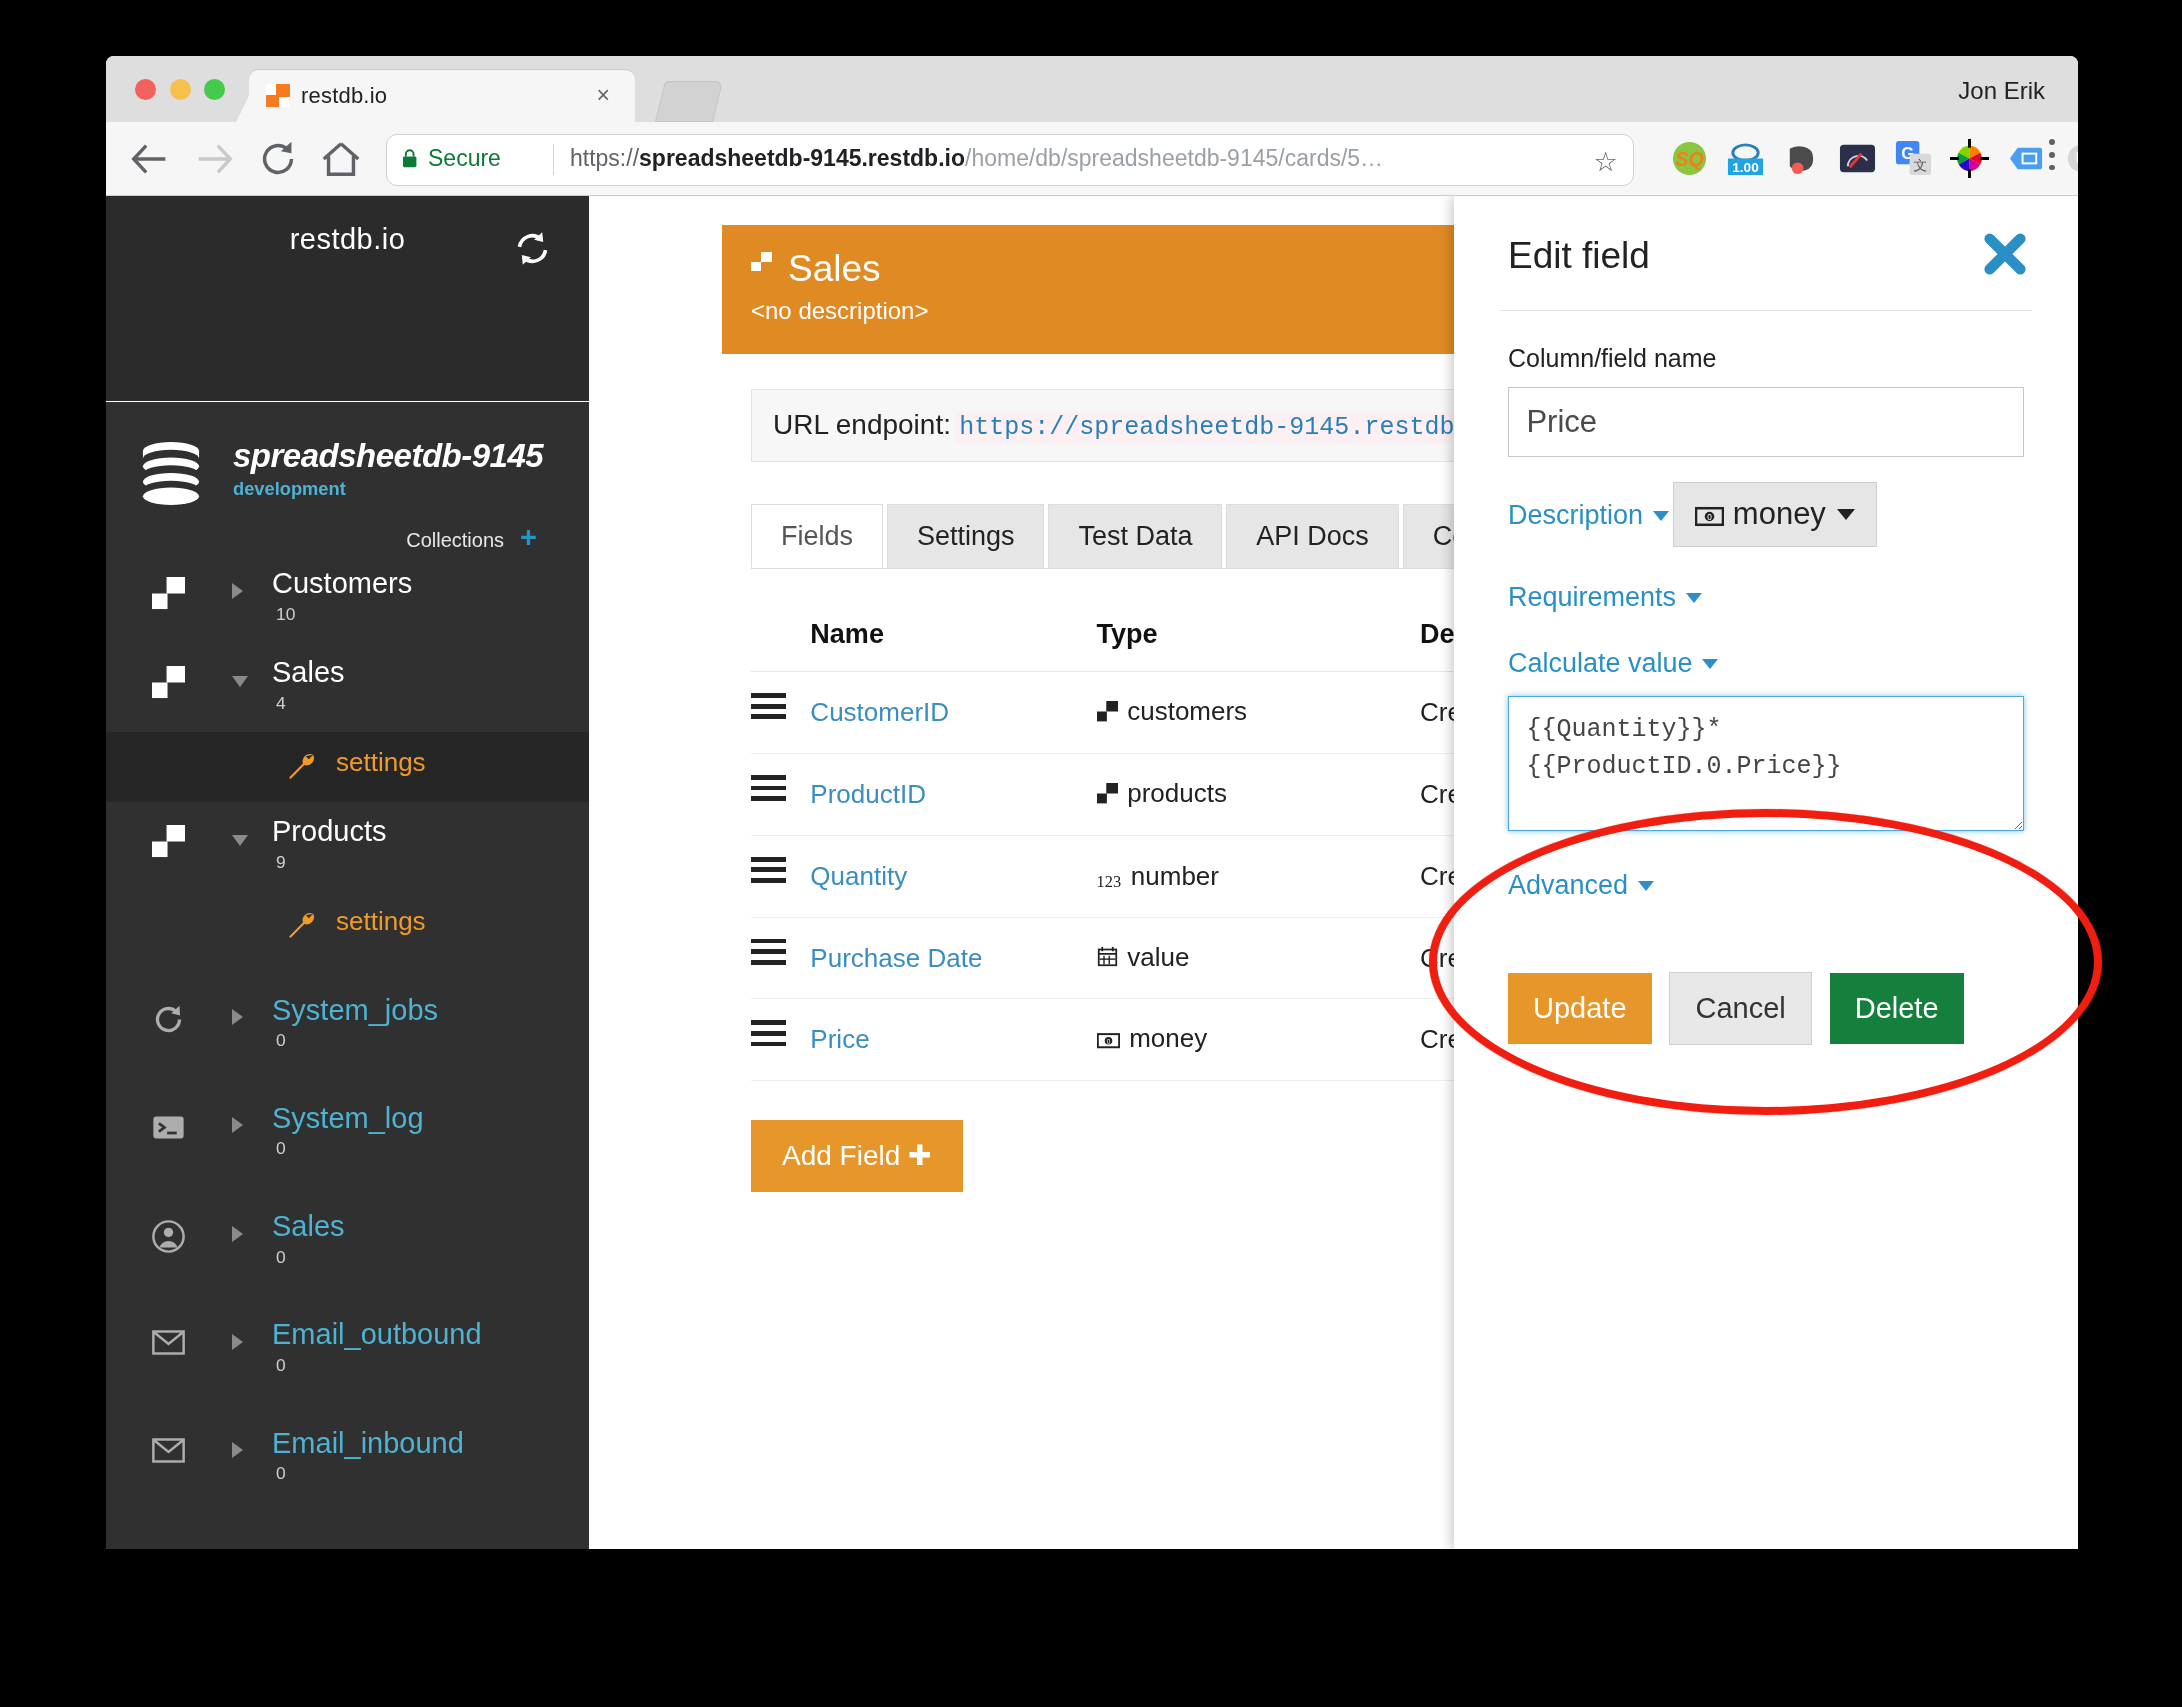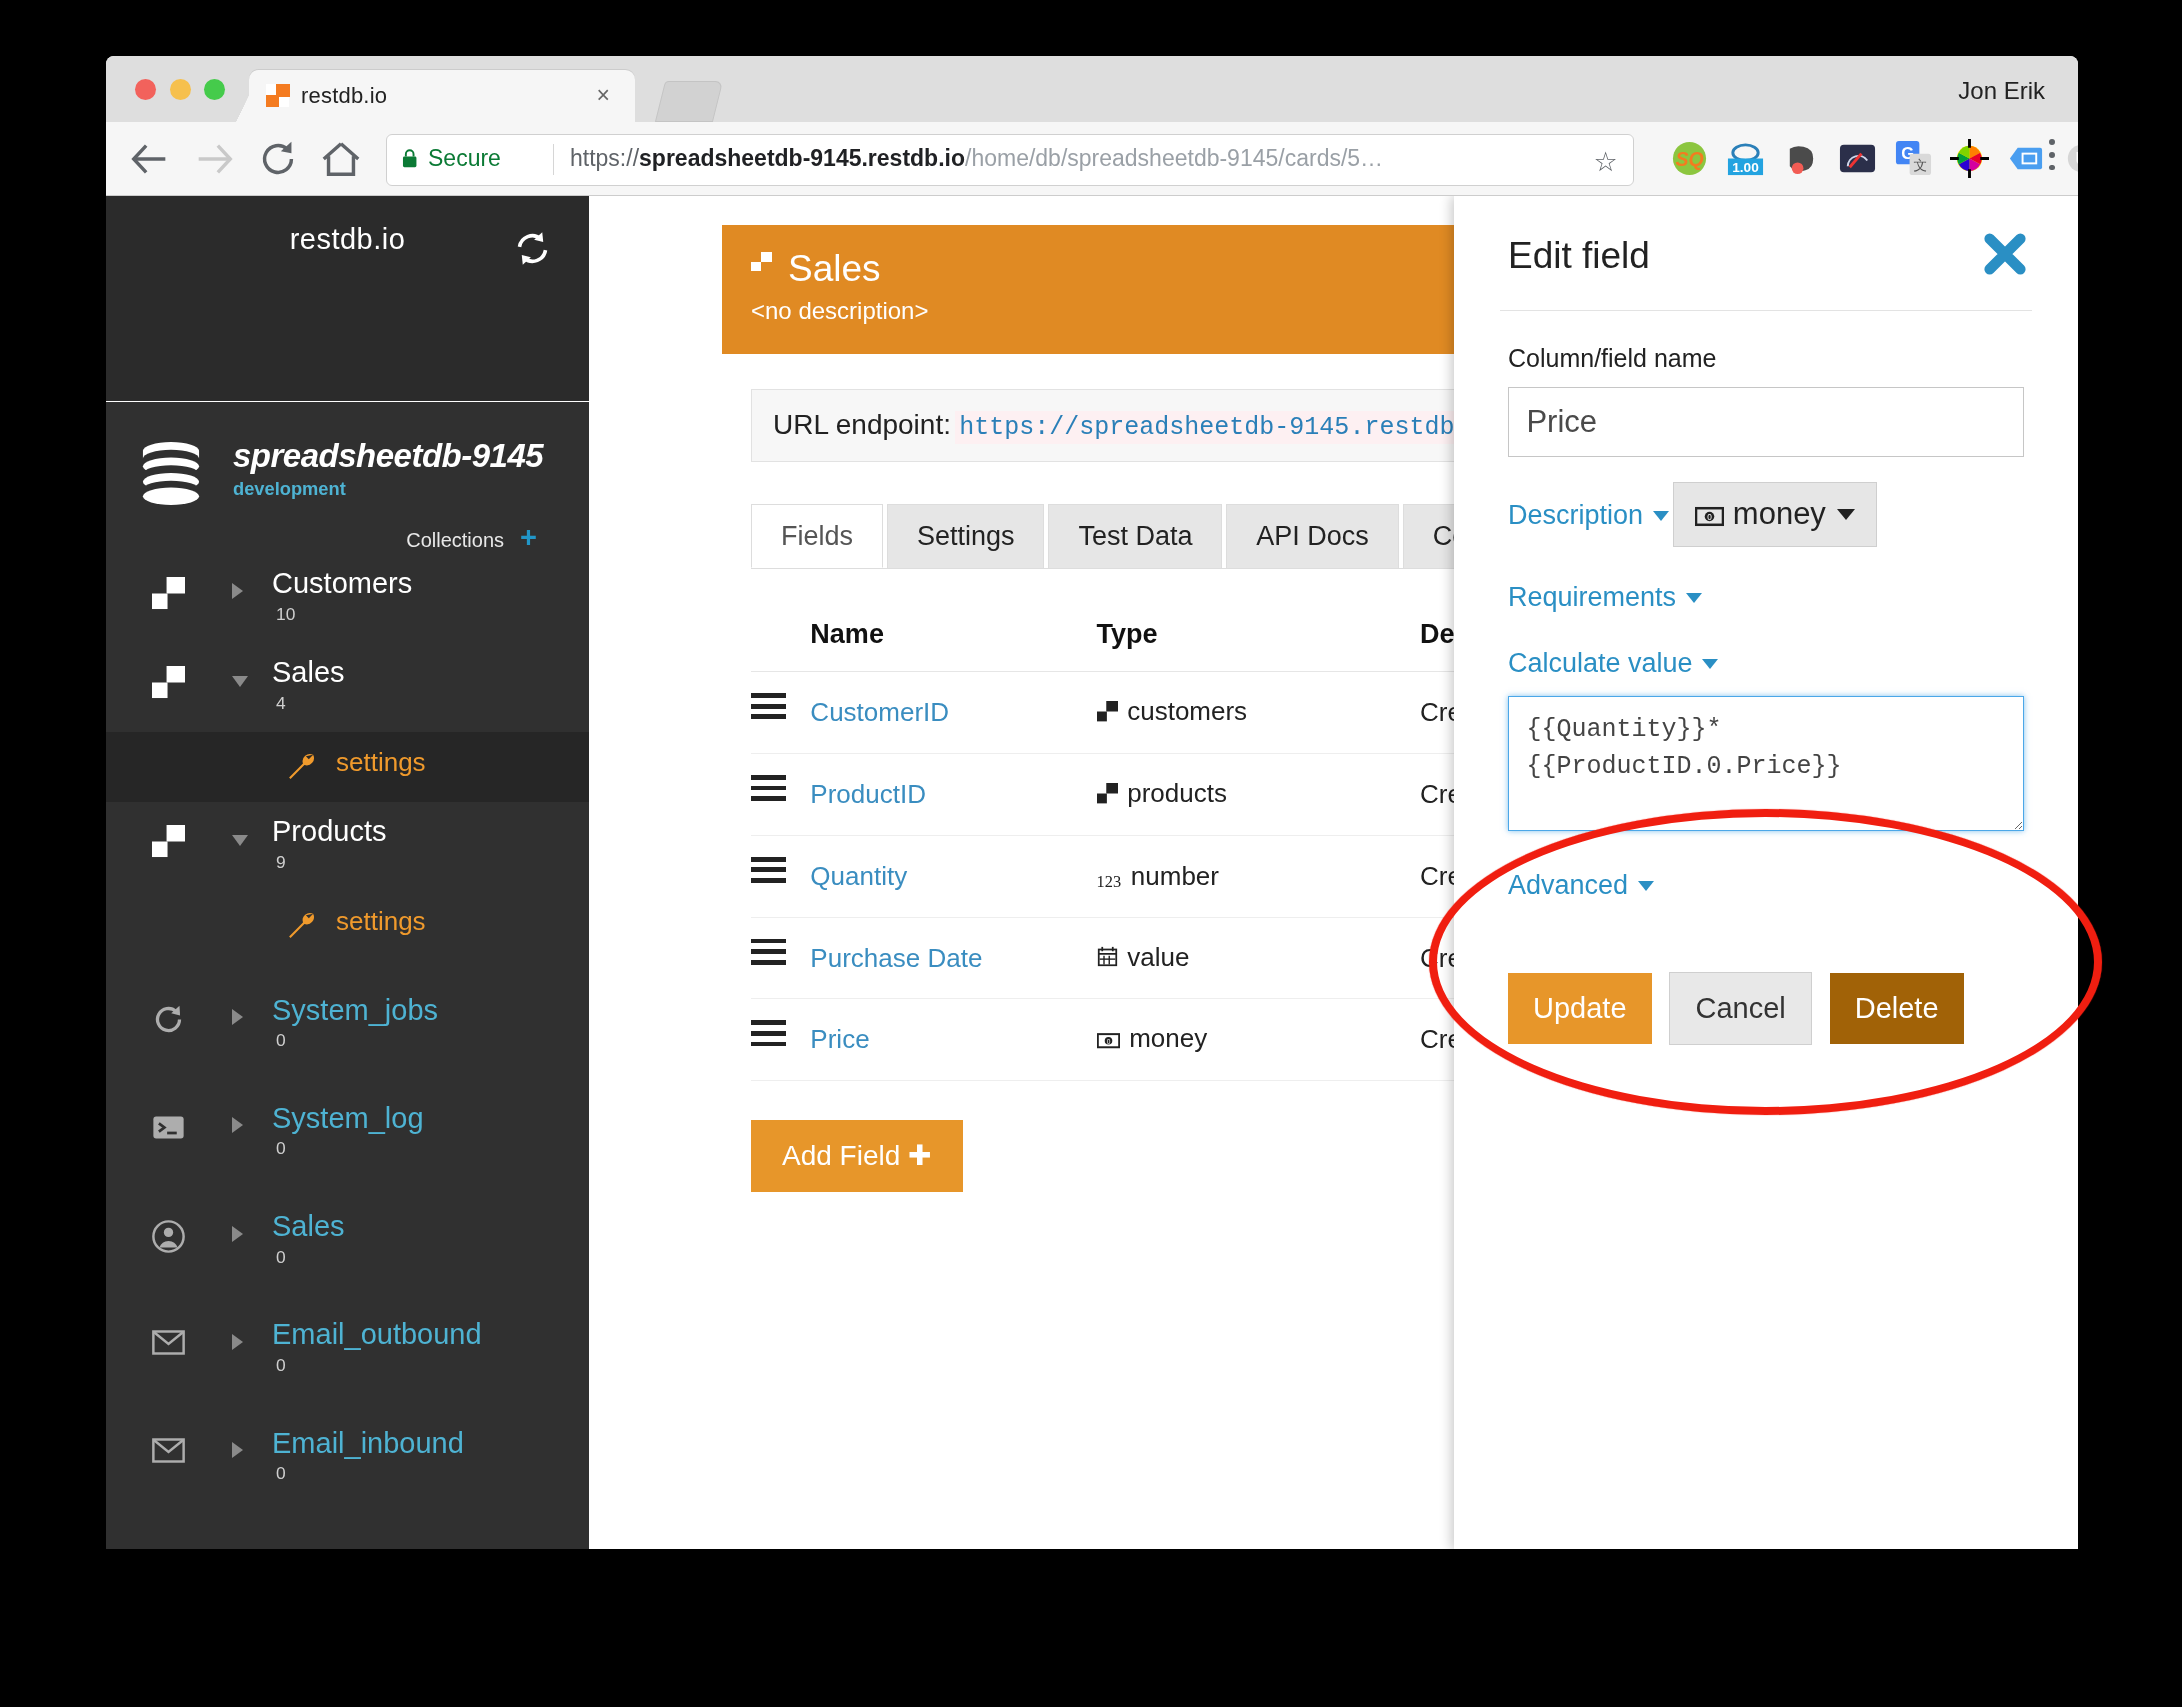--- a/index.html
+++ b/index.html
@@ -41,21 +41,21 @@
   #nav-bar{position:relative;height:73px;background:#f6f6f6;border-bottom:1px solid #ccc;}
   .nav-btn{position:absolute;top:13.5px;width:46px;height:46px;cursor:pointer;}
   .nav-btn svg{display:block;width:46px;height:46px;}
   #btn-back{left:21px;}
   #btn-forward{left:85px;}
   #btn-reload{left:149px;}
   #btn-home{left:212px;}
 
   #omnibox{
     position:absolute;left:280px;top:11.6px;width:1246px;height:50px;
-    background:#fff;border:1px solid #d0d0d0;border-radius:6px;
+    background:#fff;border:1px solid #d0d0d0;border-radius:11px;
   }
   #lock-icon{position:absolute;left:15.4px;top:12.6px;width:15.4px;height:23px;}
   #secure-label{position:absolute;left:41px;top:10.6px;font-size:23px;color:#0b7a35;}
   #omnibox-divider{position:absolute;left:166px;top:9.7px;width:1px;height:31px;background:#d6d6d6;}
   #url-text{position:absolute;left:183px;top:10.6px;font-size:23px;white-space:nowrap;}
   #url-text .scheme{color:#5f6368;}
   #url-text .host{color:#202124;font-weight:bold;}
   #url-text .path{color:#9aa0a6;}
   #star-icon{position:absolute;right:15.4px;top:11.6px;font-size:27px;color:#5f6368;cursor:pointer;}
 
@@ -162,21 +162,21 @@
     border-left:9.7px solid transparent;border-right:9.7px solid transparent;vertical-align:3.9px;}
   #calc-textarea{margin-top:17.4px;width:100%;height:135px;box-sizing:border-box;
     border:1px solid #4ba7e8;outline:none;box-shadow:0 0 5.8px rgba(75,167,232,.7);
     font-family:"Liberation Mono",monospace;font-size:25px;color:#444;
     padding:15.4px 17.4px;line-height:1.45;resize:vertical;background:#fff;}
   #panel-buttons{margin-top:44px;}
   .pbtn{border:none;font-size:29px;padding:19.3px 25px;margin-right:13.5px;cursor:pointer;
         font-family:"Liberation Sans",sans-serif;}
   #btn-update{background:#e7962a;color:#fff;}
   #btn-cancel{background:#e8e8e8;color:#333;border:1px solid #cfcfcf;}
-  #btn-delete{background:#a16207;color:#fff;margin-top:28px;}
+  #btn-delete{background:#15803d;color:#fff;margin-top:28px;}
 
   
   #annotation-ellipse{position:absolute;left:1429px;top:809px;width:657px;height:290px;
     border:8.7px solid #f01e10;border-radius:50%;z-index:60;pointer-events:none;
     box-shadow:0 0 1px #f01e10;}
 </style>
 </head>
 <body>
 
 <div id="browser-window">

